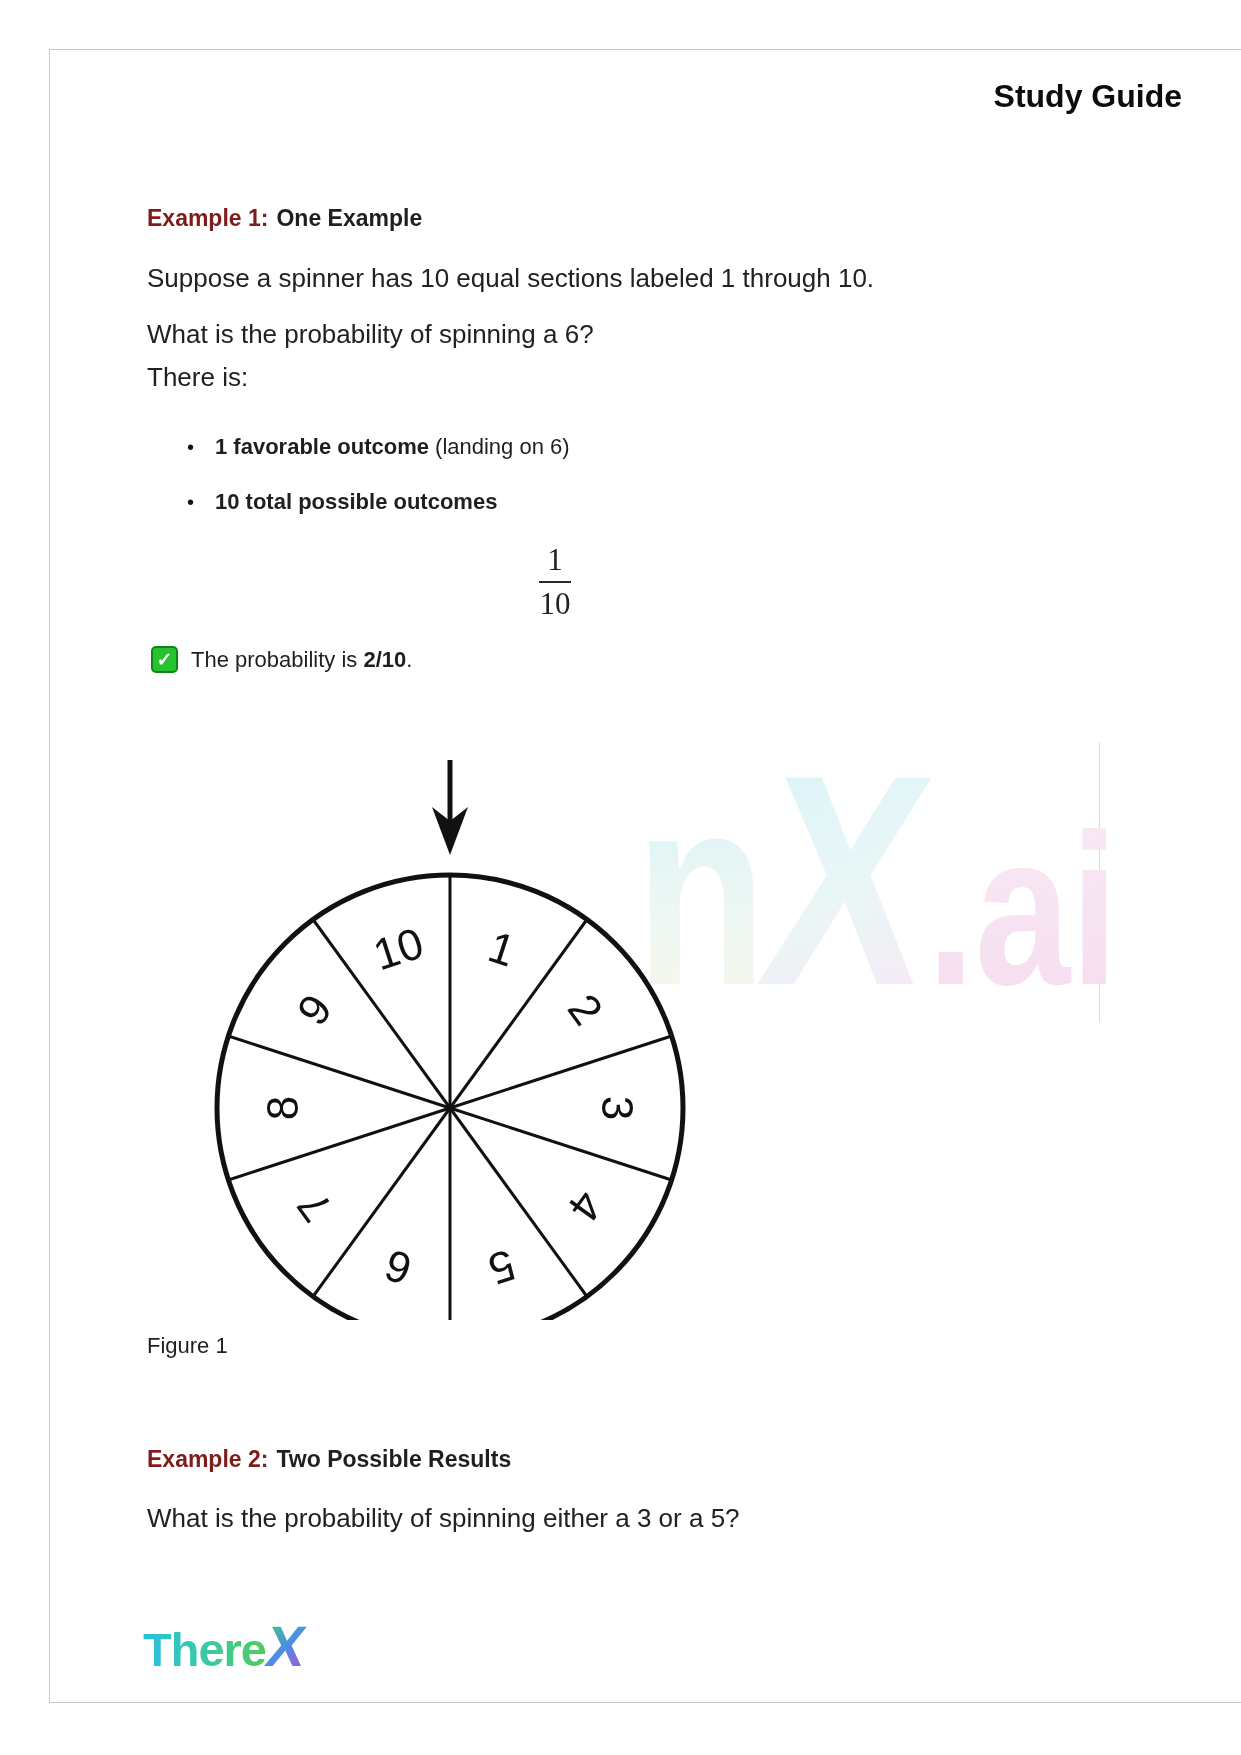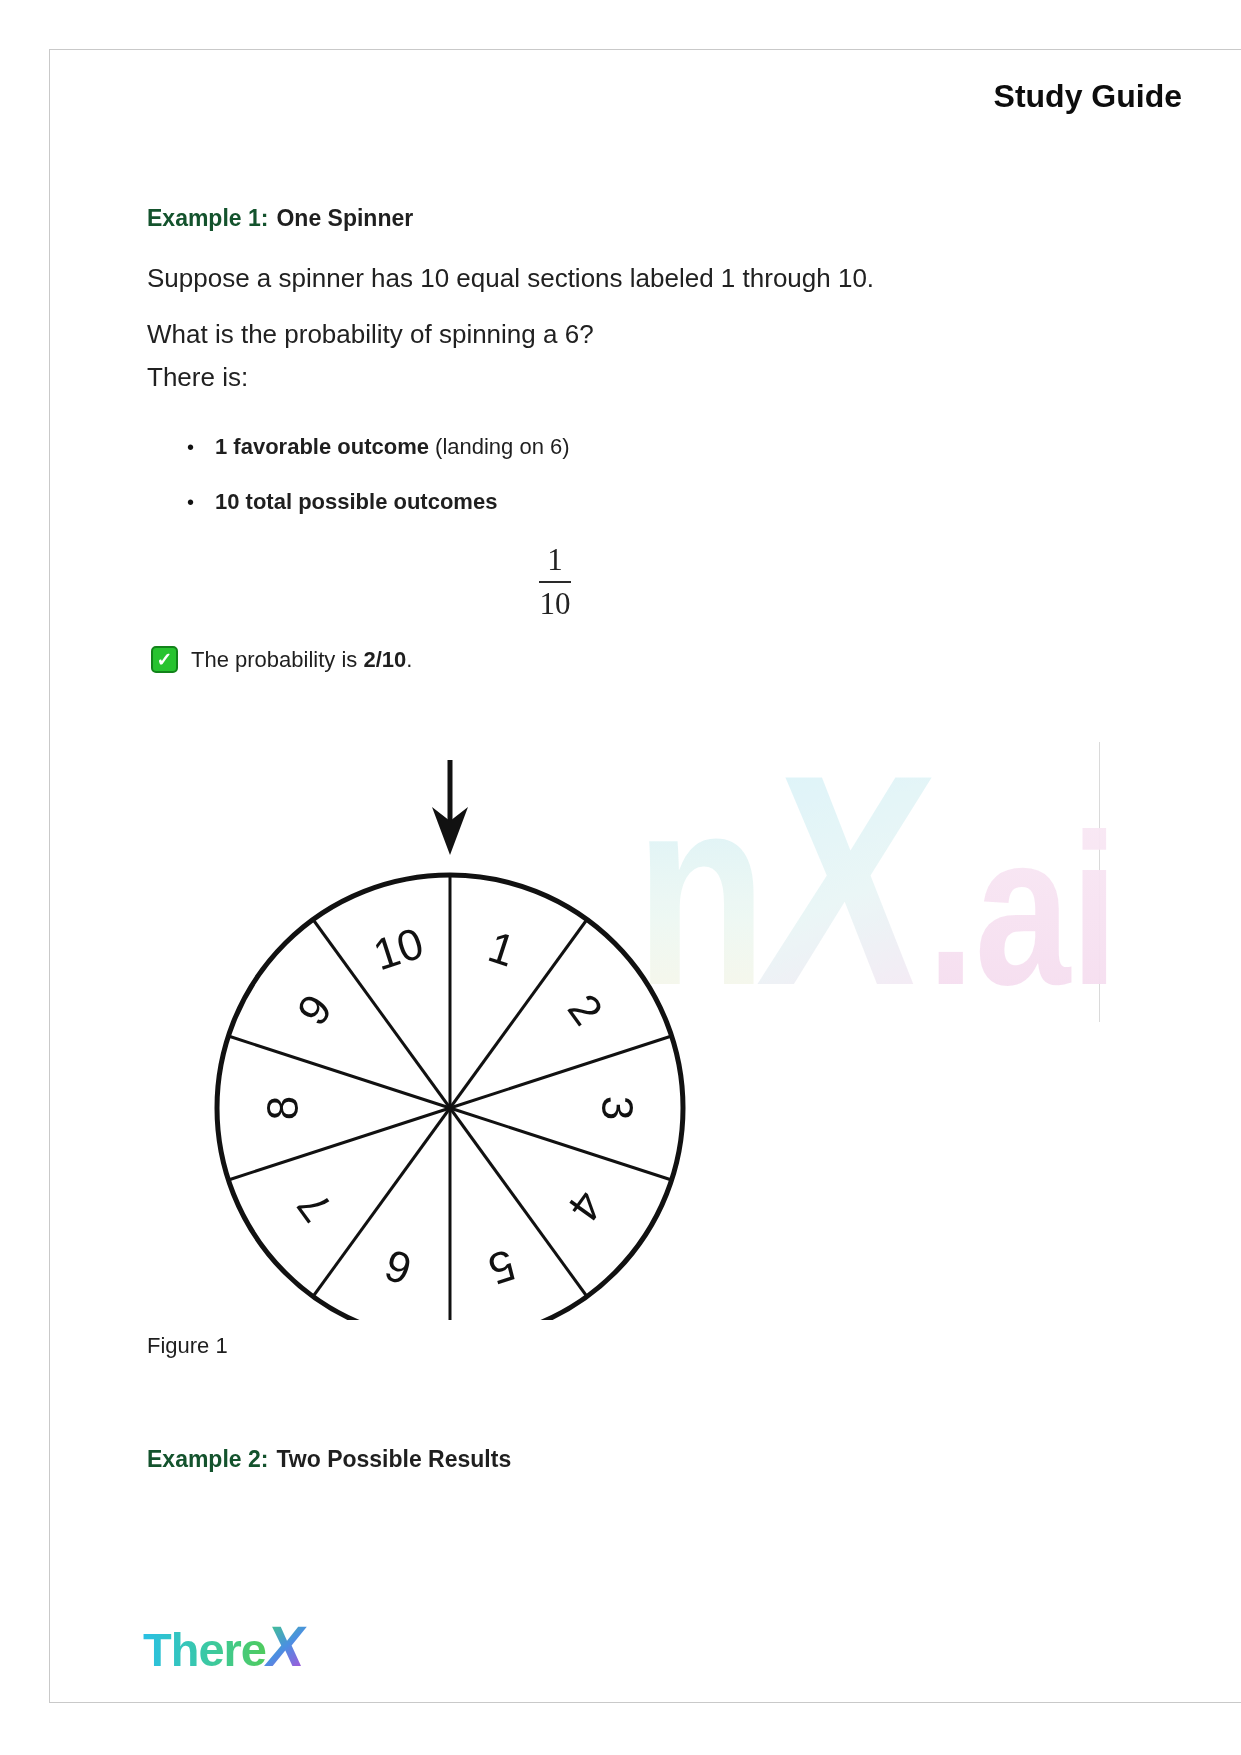--- a/index.html
+++ b/index.html
@@ -5,21 +5,21 @@
   * { margin:0; padding:0; box-sizing:border-box; }
   html,body { background:#ffffff; }
   body { font-family:"Liberation Sans", sans-serif; color:#1f1f1f; }
   .viewport { position:relative; width:1241px; height:1755px; background:#ffffff; overflow:hidden; }
   .page { position:absolute; left:49px; top:49px; width:1234px; height:1654px;
           background:#ffffff; border:1px solid #c9c9c9; overflow:hidden;padding-left:19px; }
 
   .page-title { position:absolute; top:28px; right:100px; font-size:32px; font-weight:700; color:#0d0d0d; }
 
   .ex-heading { position:absolute; left:97px; font-size:23px; font-weight:700; white-space:nowrap; }
-  .ex-heading .green { color:#14532d; margin-right:8px; }
+  .ex-heading .green { color:#7f1d1d; margin-right:8px; }
   .ex1-heading { top:155px; }
   .ex2-heading { top:1396px; }
 
   .para { position:absolute; left:97px; font-size:26px; white-space:nowrap; color:#212121; }
   .p-suppose { top:213px; }
   .p-what6   { top:269px; }
   .p-thereis { top:312px; }
   .p-what35  { top:1453px; }
 
   .bullet-row { position:absolute; left:137px; display:flex; align-items:baseline; font-size:22px; white-space:nowrap; }
@@ -63,21 +63,21 @@
 </style>
 </head>
 <body>
 
 <div class="viewport">
   <div class="page">
 
     <div class="page-title">Study Guide</div>
 
     <div class="ex-heading ex1-heading">
-      <span class="green">Example 1:</span><b>One Spinner</b>
+      <span class="green">Example 1:</span><b>One Example</b>
     </div>
 
     <div class="para p-suppose">Suppose a spinner has 10 equal sections labeled 1 through 10.</div>
     <div class="para p-what6">What is the probability of spinning a 6?</div>
     <div class="para p-thereis">There is:</div>
 
     <div class="bullet-row bullet-1">
       <span class="dot">•</span>
       <span><b>1 favorable outcome</b><span> (landing on 6)</span></span>
     </div>
@@ -125,19 +125,20 @@
         <text x="182.24" y="413.00000000000006" text-anchor="middle" dominant-baseline="central" transform="rotate(270 182.24 413.00000000000006)">8</text>
         <text x="214.2793090236588" y="314.39314607541473" text-anchor="middle" dominant-baseline="central" transform="rotate(306 214.2793090236588 314.39314607541473)">9</text>
         <text x="298.1593090236588" y="253.45075882632506" text-anchor="middle" dominant-baseline="central" transform="rotate(342 298.1593090236588 253.45075882632506)">10</text>
       </svg>
 
     <div class="figure-caption">Figure 1</div>
 
     <div class="ex-heading ex2-heading">
       <span class="green">Example 2:</span><b>Two Possible Results</b>
     </div>
+    <div class="para p-what35">What is the probability of spinning either a 3 or a 5?</div>
 
     <div class="logo">
       <span class="logo-cram">There</span><span class="logo-x">X</span>
     </div>
 
   </div>
 </div>
 
 </body></html>

